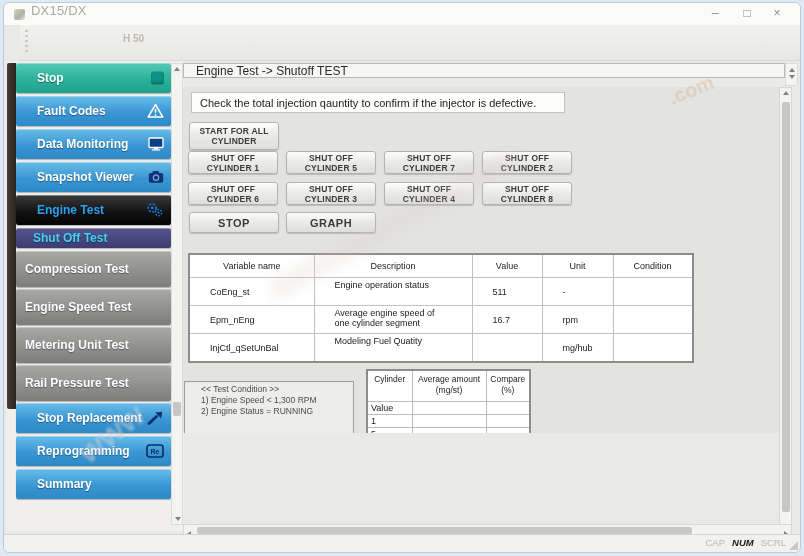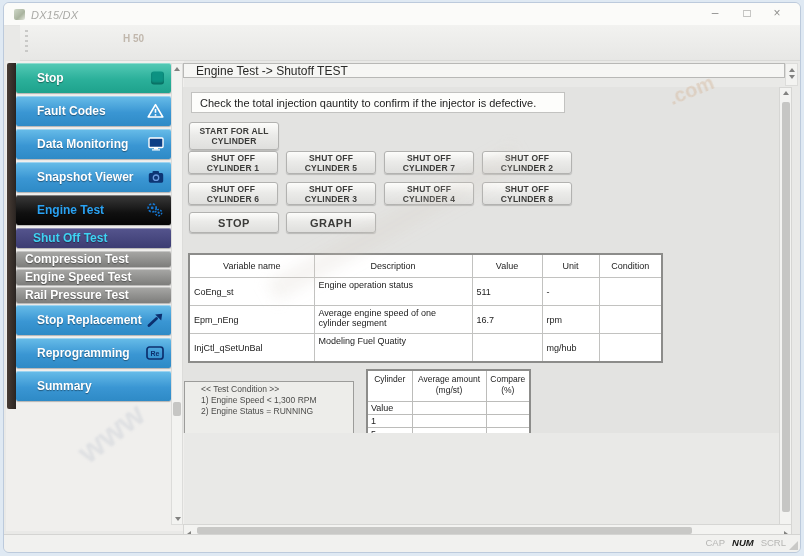--- a/index.html
+++ b/index.html
@@ -3,38 +3,38 @@
 <meta charset="utf-8">
 <style>
   html,body{margin:0;padding:0;background:#dfe9f3;font-family:"Liberation Sans",sans-serif;}
   .screen{position:relative;width:804px;height:556px;background:#dfe9f3;overflow:hidden;}
   .window{position:absolute;left:3px;top:2px;width:798px;height:551px;background:#e9e9e7;
           border:1px solid #bccadc;border-radius:6px;overflow:hidden;box-sizing:border-box;}
   
   .titlebar{position:absolute;left:0;top:0;width:100%;height:22px;background:#fbfbf9;border-bottom:1px solid #e6e6e4;}
   .app-icon{position:absolute;left:10px;top:6px;width:11px;height:11px;
             background:linear-gradient(135deg,#cfd8c8,#a9b39e 60%,#e4e8de);border-radius:2px;}
-  .wtitle{position:absolute;left:27px;top:6px;font-size:11px;color:#a9a9a5;letter-spacing:.2px;font-style:italic;}
+  .wtitle{position:absolute;left:27px;top:0;font-size:13px;color:#a9a9a5;letter-spacing:.2px;}
   .winbtn{position:absolute;top:3px;width:26px;height:16px;text-align:center;font-size:12px;line-height:15px;color:#8f8f8d;}
   .winbtn.min{right:72px;} .winbtn.max{right:40px;} .winbtn.cls{right:10px;}
   
   .toolbar{position:absolute;left:16px;top:22px;width:100%;height:35px;
            background:linear-gradient(180deg,#f2f2f0,#e7e7e5);border-bottom:1px solid #dadad8;text-align:center;}
   .grip{position:absolute;left:5px;top:5px;width:3px;height:25px;
         background:repeating-linear-gradient(180deg,#c9c9c7 0 2px,transparent 2px 5px);}
   .faint-txt{position:absolute;left:103px;top:8px;font-size:10px;font-weight:bold;color:#b9aea2;opacity:.85;filter:blur(.4px);}
   
   .side-panel{position:absolute;left:2px;top:58px;width:178px;height:470px;background:#f0efed;}
   .side-dark{position:absolute;left:3px;top:60px;width:9px;height:346px;
              background:linear-gradient(90deg,#473c35,#2b2522);border-radius:2px 0 0 2px;}
   .side-list{position:absolute;left:12px;top:60px;width:155px;}
   .sb-item{position:relative;margin-bottom:3px;border-radius:2px;display:flex;align-items:center;
            box-shadow:inset 0 1px 0 rgba(255,255,255,.35),0 1px 1px rgba(0,0,0,.25);}
   .sb-item .sb-label{font-size:12px;font-weight:bold;color:#fff;text-shadow:0 1px 1px rgba(0,0,0,.4);padding-left:21px;}
-  .sb-big{height:30px;} .sb-mid{height:20px;} .sb-small{height:16px;margin-bottom:2px;}
+  .sb-big{height:30px;} .sb-mid{height:20px;} .sb-small{height:36px;margin-bottom:2px;}
   .v-teal{background:linear-gradient(180deg,#55cab6,#2bb09a 55%,#1ea28c);}
   .v-blue{background:linear-gradient(180deg,#68bde9,#3a96d3 55%,#2e8ac6);}
   .v-black{background:linear-gradient(180deg,#3a3a3a,#101010 60%,#050505);}
   .v-black .sb-label{color:#2aa2f2;}
   .v-navy{background:linear-gradient(180deg,#55558e,#3c3c72);}
   .v-navy .sb-label{color:#3fd2f2;padding-left:17px;}
   .v-gray{background:linear-gradient(180deg,#a8a8a6,#7d7d7b);}
   .v-gray .sb-label{padding-left:9px;font-size:12px;}
   .sb-icon{position:absolute;right:7px;top:50%;transform:translateY(-50%);display:flex;align-items:center;}
   .stop-sq{width:13px;height:13px;background:#0c9282;border-radius:3px;box-shadow:inset 0 -2px 2px rgba(0,0,0,.25);}
@@ -60,21 +60,21 @@
   .instruction{position:absolute;left:8px;top:5px;width:374px;height:21px;background:#fdfdfb;border:1px solid #c2c2c0;
                box-sizing:border-box;font-size:11px;color:#222;display:flex;align-items:center;padding-left:8px;}
   .btn3d{position:absolute;background:linear-gradient(180deg,#fdfdfb,#ebebe9 45%,#dfdfdd);
          border:1px solid #b2b2b0;border-radius:3px;box-shadow:0 1px 1px rgba(0,0,0,.18);
          color:#3b3b39;font-weight:bold;text-align:center;box-sizing:border-box;
          display:flex;flex-direction:column;align-items:center;justify-content:center;cursor:default;}
   .btn-2line{font-size:8.5px;line-height:10px;letter-spacing:.2px;}
   .btn-1line{font-size:11px;letter-spacing:.5px;}
   
   .var-table{position:absolute;left:5px;top:166px;border-collapse:collapse;background:#fff;border:2px solid #8c8c8a;table-layout:fixed;}
-  .var-table th,.var-table td{border:1px solid #c2c2c0;font-size:9px;color:#222;padding:1px 4px;overflow:hidden;}
+  .var-table th,.var-table td{border:1px solid #c2c2c0;font-size:9px;color:#222;padding:1px 20px;overflow:hidden;}
   .var-table th{font-weight:normal;text-align:center;height:20px;}
   .var-table td{height:24px;vertical-align:middle;text-align:left;}
   .var-table td.desc{vertical-align:top;padding-top:2px;}
   
   .test-box{position:absolute;left:1px;top:294px;width:170px;height:134px;border:1px solid #9c9c9a;
             background:rgba(248,248,246,.45);box-sizing:border-box;padding:2px 16px;
             font-size:8.5px;line-height:11px;color:#4c4c4a;}
   
   .cyl-table{position:absolute;left:183px;top:282px;border-collapse:collapse;background:#fff;border:2px solid #8c8c8a;table-layout:fixed;}
   .cyl-table th,.cyl-table td{border:1px solid #bcbcba;font-size:8.5px;color:#222;}
@@ -166,20 +166,23 @@
       </span>
     </div>
     <div class="sb-item sb-mid v-navy">
       <span class="sb-label">Shut Off Test</span>
     </div>
     <div class="sb-item sb-small v-gray">
       <span class="sb-label">Compression Test</span>
     </div>
     <div class="sb-item sb-small v-gray">
       <span class="sb-label">Engine Speed Test</span>
+    </div>
+    <div class="sb-item sb-small v-gray">
+      <span class="sb-label">Metering Unit Test</span>
     </div>
     <div class="sb-item sb-small v-gray">
       <span class="sb-label">Rail Pressure Test</span>
     </div>
     <div class="sb-item sb-big v-blue">
       <span class="sb-label">Stop Replacement</span>
       <span class="sb-icon">
         <svg width="17" height="14" viewBox="0 0 17 14">
               <path d="M2 12.5 L9.5 5.5" stroke="#0c2f6e" stroke-width="2.8" stroke-linecap="round"></path>
               <path d="M8.2 1.6 L15.2 0.8 L14.2 7.6 Z" fill="#0c2f6e"></path>

